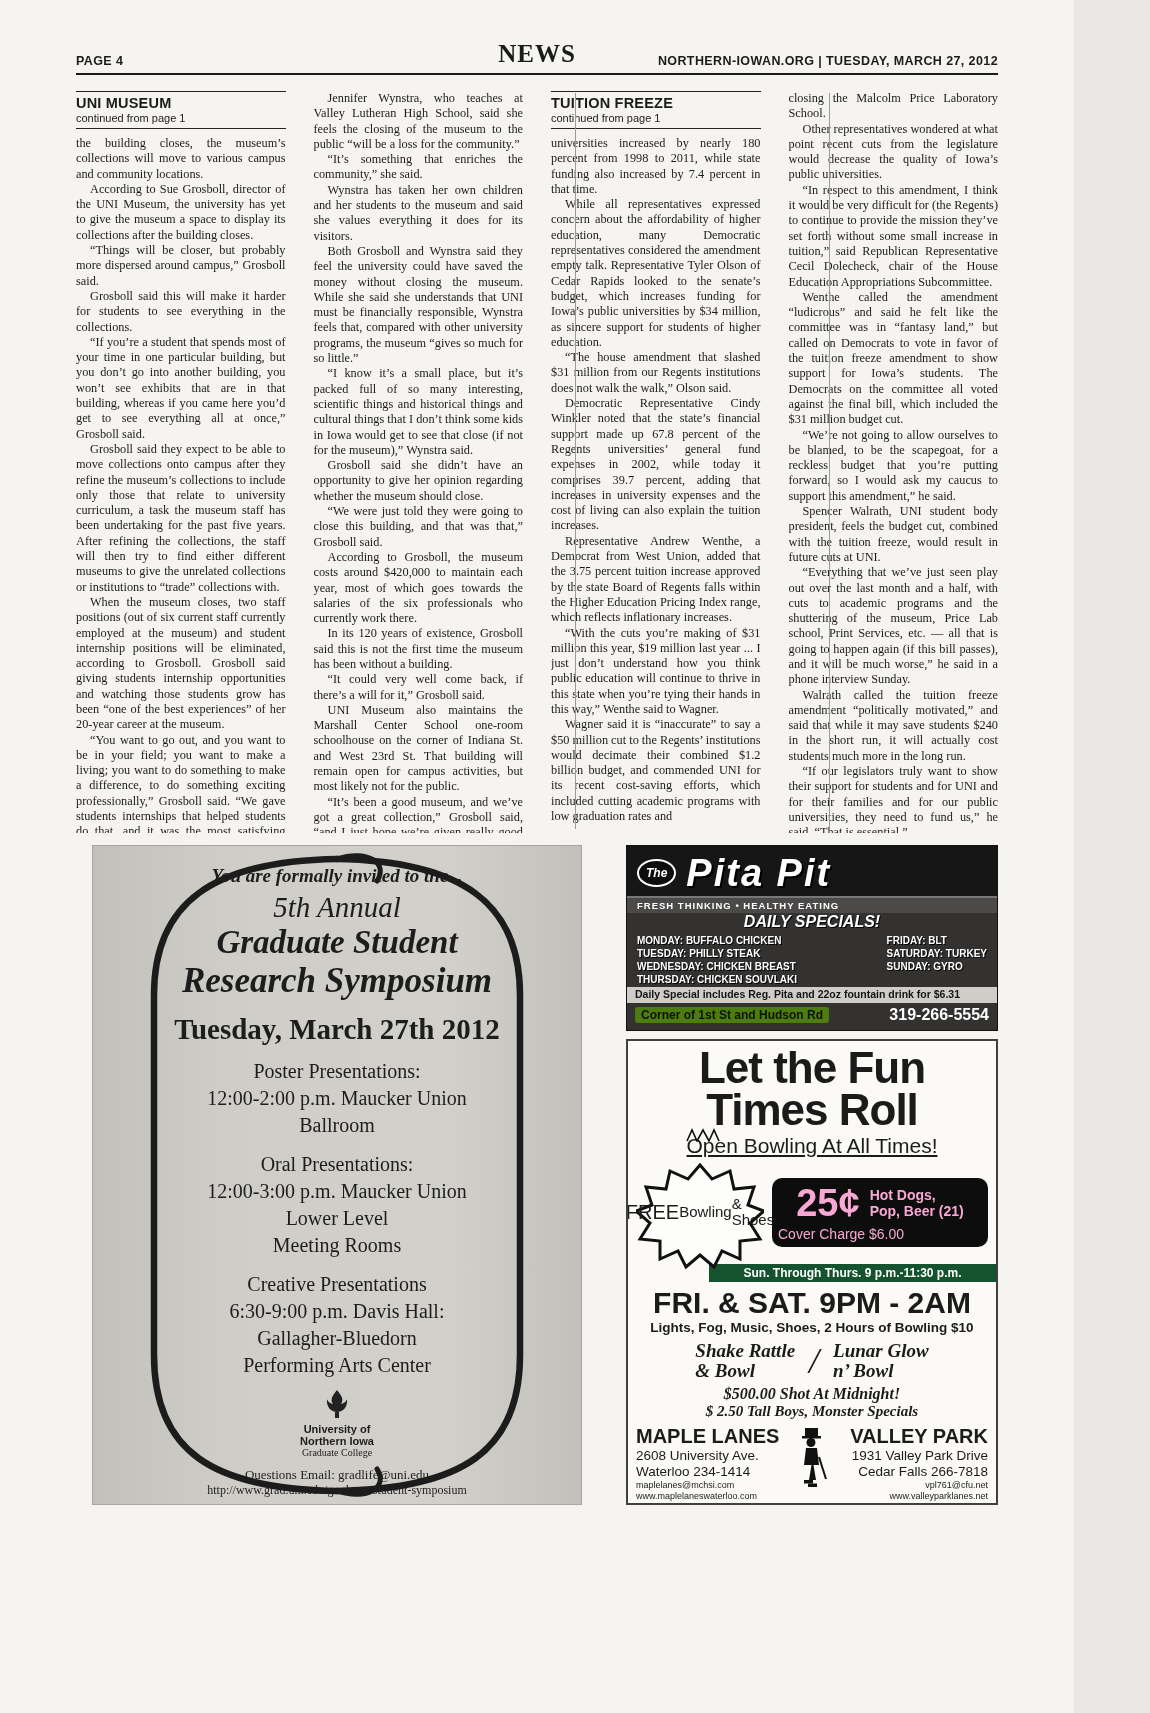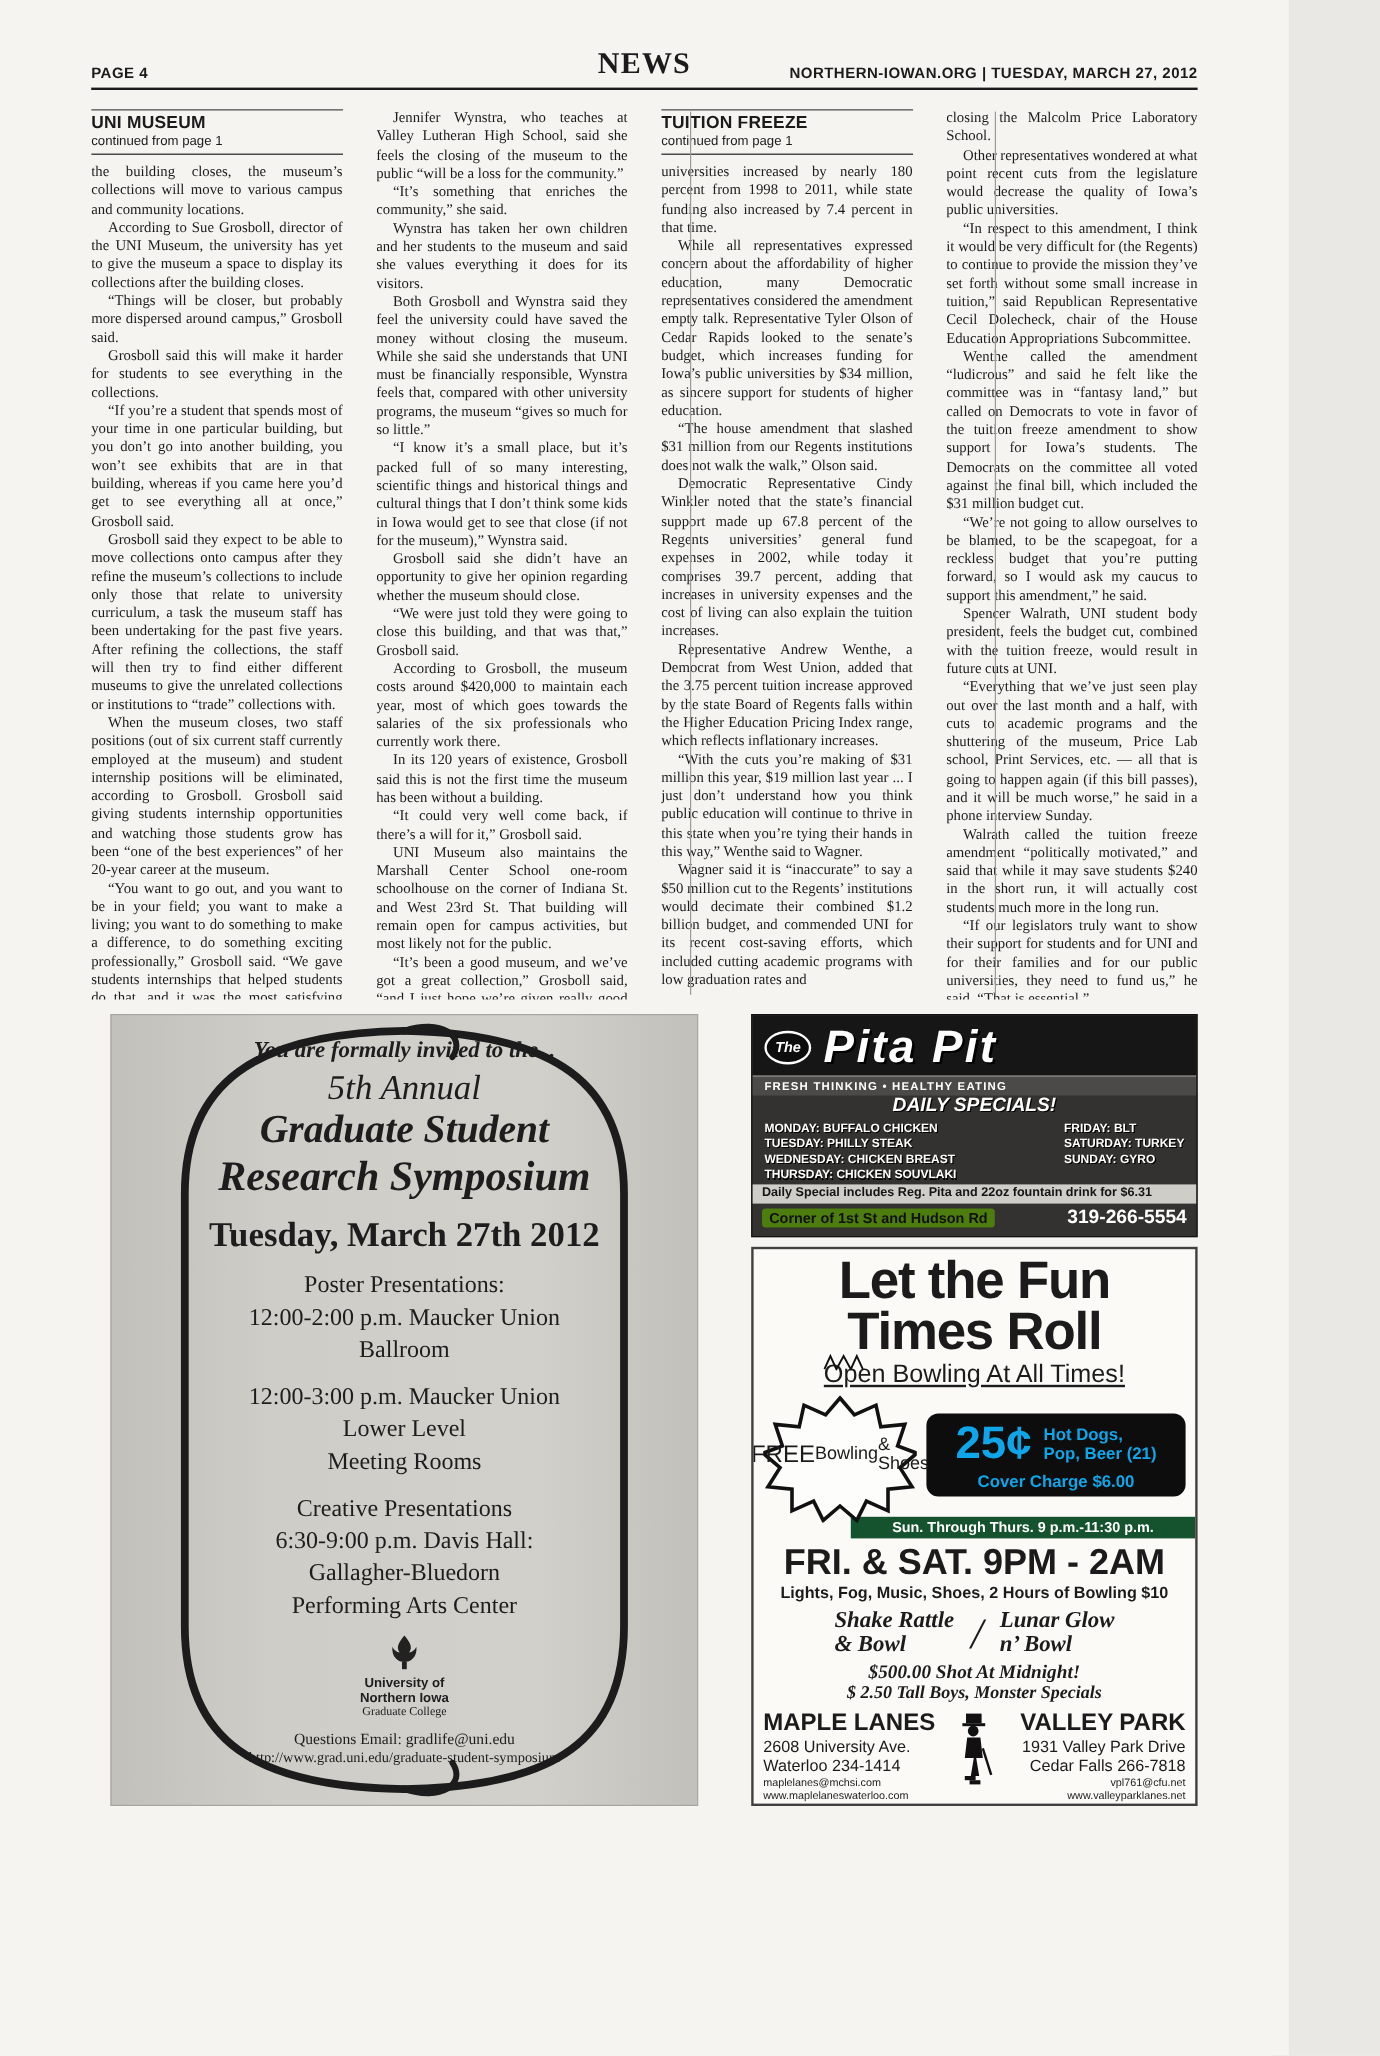--- a/index.html
+++ b/index.html
@@ -69,25 +69,25 @@
   .ad-bowling { width:372px; height:466px; margin-top:8px; border:2px solid #404040; background:#fbfaf7; overflow:hidden; font-family:"Liberation Sans", sans-serif; }
   .bw-title { font-weight:bold; text-align:center; font-size:44px; line-height:42px; letter-spacing:-1px; }
   .bw-title.first { margin-top:6px; }
   .bw-open { position:relative; text-align:center; font-size:21px; margin-top:3px; text-decoration:underline; height:26px; }
   .bw-crown { position:absolute; left:58px; top:-6px; }
   .bw-deal-row { display:flex; padding:4px 8px 0; gap:8px; align-items:center; height:100px; }
   .bw-burst { position:relative; width:128px; height:98px; flex:none; }
   .bw-burst svg { position:absolute; inset:0; }
   .bw-burst .txt { position:absolute; inset:0; display:flex; flex-direction:row; align-items:center; justify-content:center; font-weight:normal; line-height:1.05; }
   .bw-free { font-size:20px; } .bw-freesub { font-size:15px; }
-  .bw-black { flex:1; background:#0d0d0d; color:#0ea5e9; border-radius:10px; padding:5px 6px; }
+  .bw-black { flex:1; background:#0d0d0d; color:#f9a8d4; border-radius:10px; padding:5px 6px; }
   .bw-25row { display:flex; align-items:center; gap:10px; justify-content:center; }
   .bw-25 { font-size:38px; font-weight:bold; line-height:40px; }
   .bw-items { font-size:14px; font-weight:bold; line-height:16px; }
-  .bw-cover { text-align:center; font-size:14px; font-weight:bold; margin-top:3px; }
+  .bw-cover { text-align:left; font-size:14px; font-weight:normal; margin-top:3px; }
   .bw-hours { width:78%; margin:4px 0 0 auto; background:#14532d; color:#fff; text-align:center; font-weight:bold; font-size:12px; padding:2px 0; }
   .bw-frisat { text-align:center; font-weight:bold; font-size:30px; margin-top:4px; letter-spacing:0; }
   .bw-features { text-align:center; font-weight:bold; font-size:13.5px; }
   .bw-script-row { display:flex; justify-content:center; gap:14px; align-items:center; margin-top:5px; font-family:"Liberation Serif", serif; font-style:italic; font-weight:bold; font-size:19px; line-height:20px; height:42px; }
   .bw-slash { font-size:36px; font-weight:normal; }
   .bw-shot { text-align:center; font-family:"Liberation Serif", serif; font-style:italic; font-weight:bold; font-size:16px; margin-top:3px; }
   .bw-tall { text-align:center; font-family:"Liberation Serif", serif; font-style:italic; font-weight:bold; font-size:15px; }
   .bw-names { display:flex; justify-content:space-between; padding:5px 8px 0; }
   .bw-col { width:148px; }
   .bw-col.right { text-align:right; }
@@ -190,20 +190,21 @@
         <div class="sym-line1">5th Annual</div>
         <div class="sym-line2">Graduate Student</div>
         <div class="sym-line3">Research Symposium</div>
         <div class="sym-date">Tuesday, March 27th 2012</div>
         <div class="sym-block">
             <div>Poster Presentations:</div>
             <div>12:00-2:00 p.m. Maucker Union</div>
             <div>Ballroom</div>
           </div>
         <div class="sym-block">
+            <div>Oral Presentations:</div>
             <div>12:00-3:00 p.m. Maucker Union</div>
             <div>Lower Level</div>
             <div>Meeting Rooms</div>
           </div>
         <div class="sym-block">
             <div>Creative Presentations</div>
             <div>6:30-9:00 p.m. Davis Hall:</div>
             <div>Gallagher-Bluedorn</div>
             <div>Performing Arts Center</div>
           </div>

